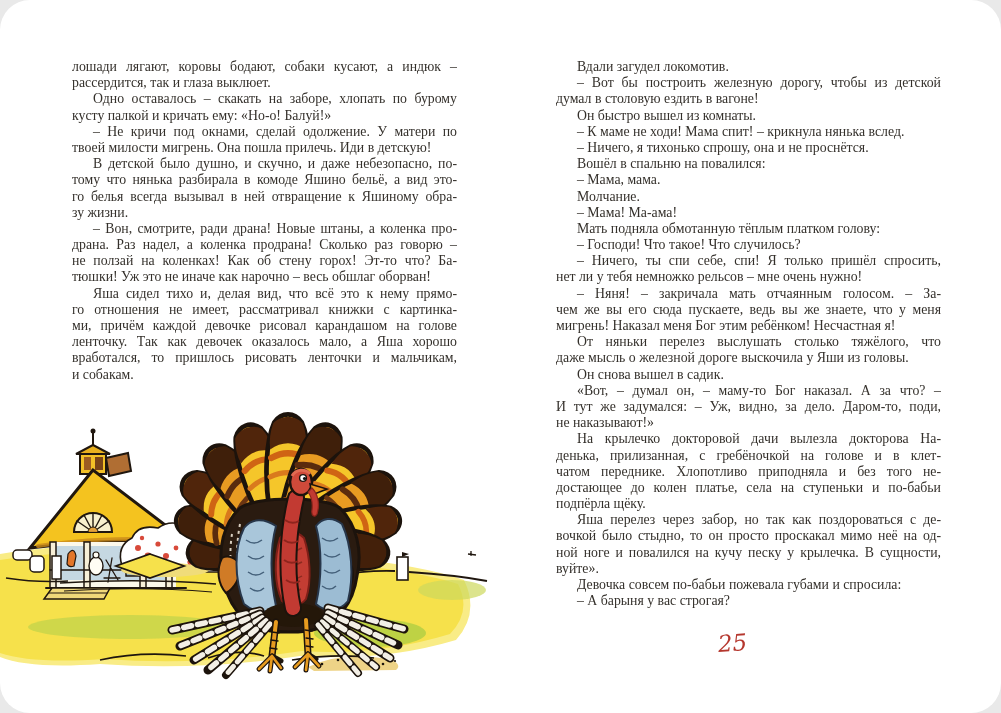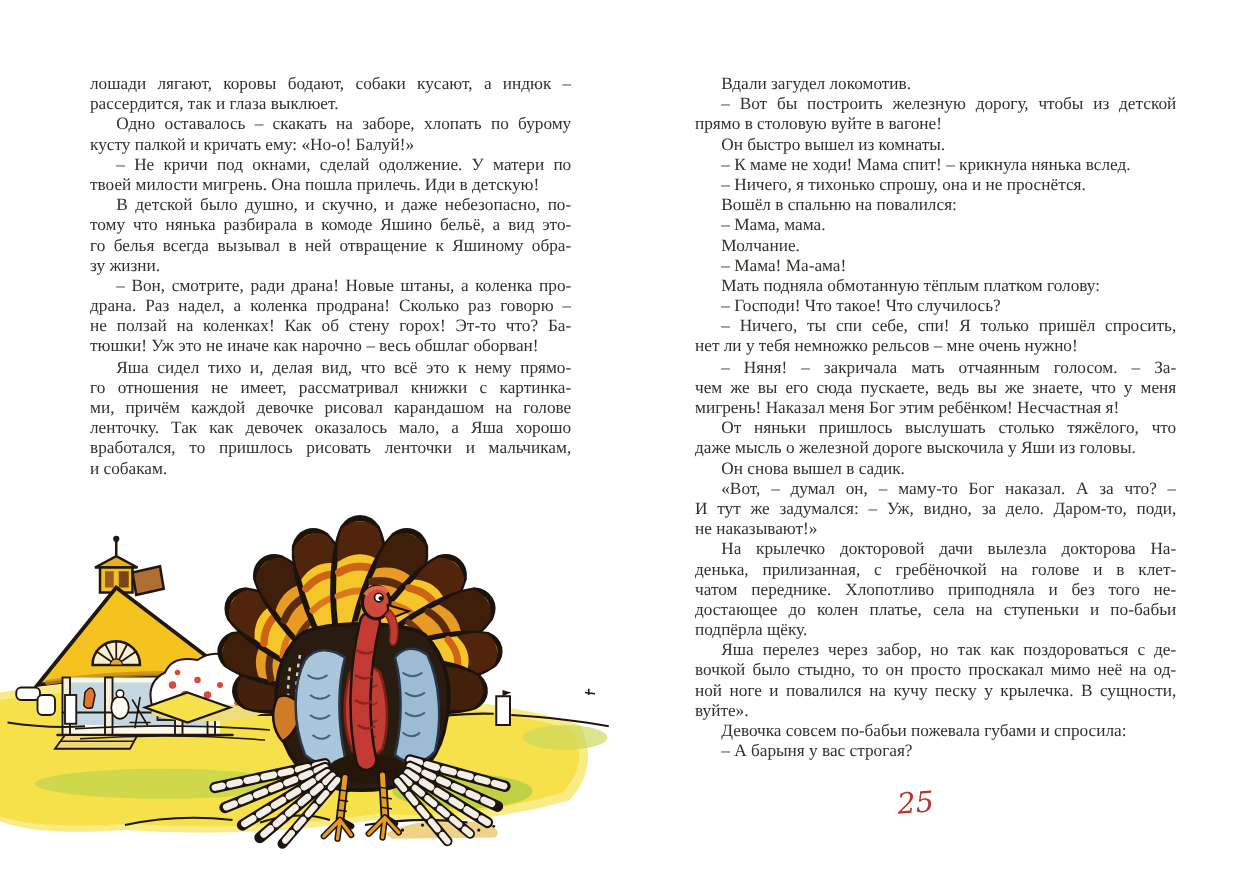--- a/index.html
+++ b/index.html
@@ -1,20 +1,21 @@
 <!DOCTYPE html>
 <html><head>
 <meta charset="utf-8">
 <style>
   html,body{margin:0;padding:0;background:#e9e9e9;}
   .spread{
     position:relative;width:1001px;height:713px;background:#ffffff;
     overflow:hidden;
     font-family:"Liberation Serif","DejaVu Serif",serif;
     color:#34302b;
+    border-radius:30px;
   }
   .textblock{
     position:absolute;top:59px;width:385px;
     font-size:13.8px;line-height:16.2px;
     letter-spacing:0px;
   }
   .textblock.left{left:72px;}
   .textblock.right{left:556px;}
   .line{
     text-align:justify;
@@ -55,36 +56,36 @@
       <div class="line first">Яша сидел тихо и, делая вид, что всё это к нему прямо-</div>
       <div class="line">го отношения не имеет, рассматривал книжки с картинка-</div>
       <div class="line">ми, причём каждой девочке рисовал карандашом на голове</div>
       <div class="line">ленточку. Так как девочек оказалось мало, а Яша хорошо</div>
       <div class="line">вработался, то пришлось рисовать ленточки и мальчикам,</div>
       <div class="line last">и собакам.</div>
     </div>
   <div class="textblock right" id="rightText" style="color: rgb(52, 48, 43);">
       <div class="line first last">Вдали загудел локомотив.</div>
       <div class="line first">– Вот бы построить железную дорогу, чтобы из детской</div>
-      <div class="line last">прямо в столовую вуйте в вагоне!</div>
+      <div class="line last">думал в столовую ездить в вагоне!</div>
       <div class="line first last">Он быстро вышел из комнаты.</div>
       <div class="line first last">– К маме не ходи! Мама спит! – крикнула нянька вслед.</div>
       <div class="line first last">– Ничего, я тихонько спрошу, она и не проснётся.</div>
       <div class="line first last">Вошёл в спальню на повалился:</div>
       <div class="line first last">– Мама, мама.</div>
       <div class="line first last">Молчание.</div>
       <div class="line first last">– Мама! Ма-ама!</div>
       <div class="line first last">Мать подняла обмотанную тёплым платком голову:</div>
       <div class="line first last">– Господи! Что такое! Что случилось?</div>
       <div class="line first">– Ничего, ты спи себе, спи! Я только пришёл спросить,</div>
       <div class="line last">нет ли у тебя немножко рельсов – мне очень нужно!</div>
       <div class="line first">– Няня! – закричала мать отчаянным голосом. – За-</div>
       <div class="line">чем же вы его сюда пускаете, ведь вы же знаете, что у меня</div>
       <div class="line last">мигрень! Наказал меня Бог этим ребёнком! Несчастная я!</div>
-      <div class="line first">От няньки пришлось выслушать столько тяжёлого, что</div>
+      <div class="line first">От няньки перелез выслушать столько тяжёлого, что</div>
       <div class="line last">даже мысль о железной дороге выскочила у Яши из головы.</div>
       <div class="line first last">Он снова вышел в садик.</div>
       <div class="line first">«Вот, – думал он, – маму-то Бог наказал. А за что? –</div>
       <div class="line">И тут же задумался: – Уж, видно, за дело. Даром-то, поди,</div>
       <div class="line last">не наказывают!»</div>
       <div class="line first">На крылечко докторовой дачи вылезла докторова На-</div>
       <div class="line">денька, прилизанная, с гребёночкой на голове и в клет-</div>
       <div class="line">чатом переднике. Хлопотливо приподняла и без того не-</div>
       <div class="line">достающее до колен платье, села на ступеньки и по-бабьи</div>
       <div class="line last">подпёрла щёку.</div>

